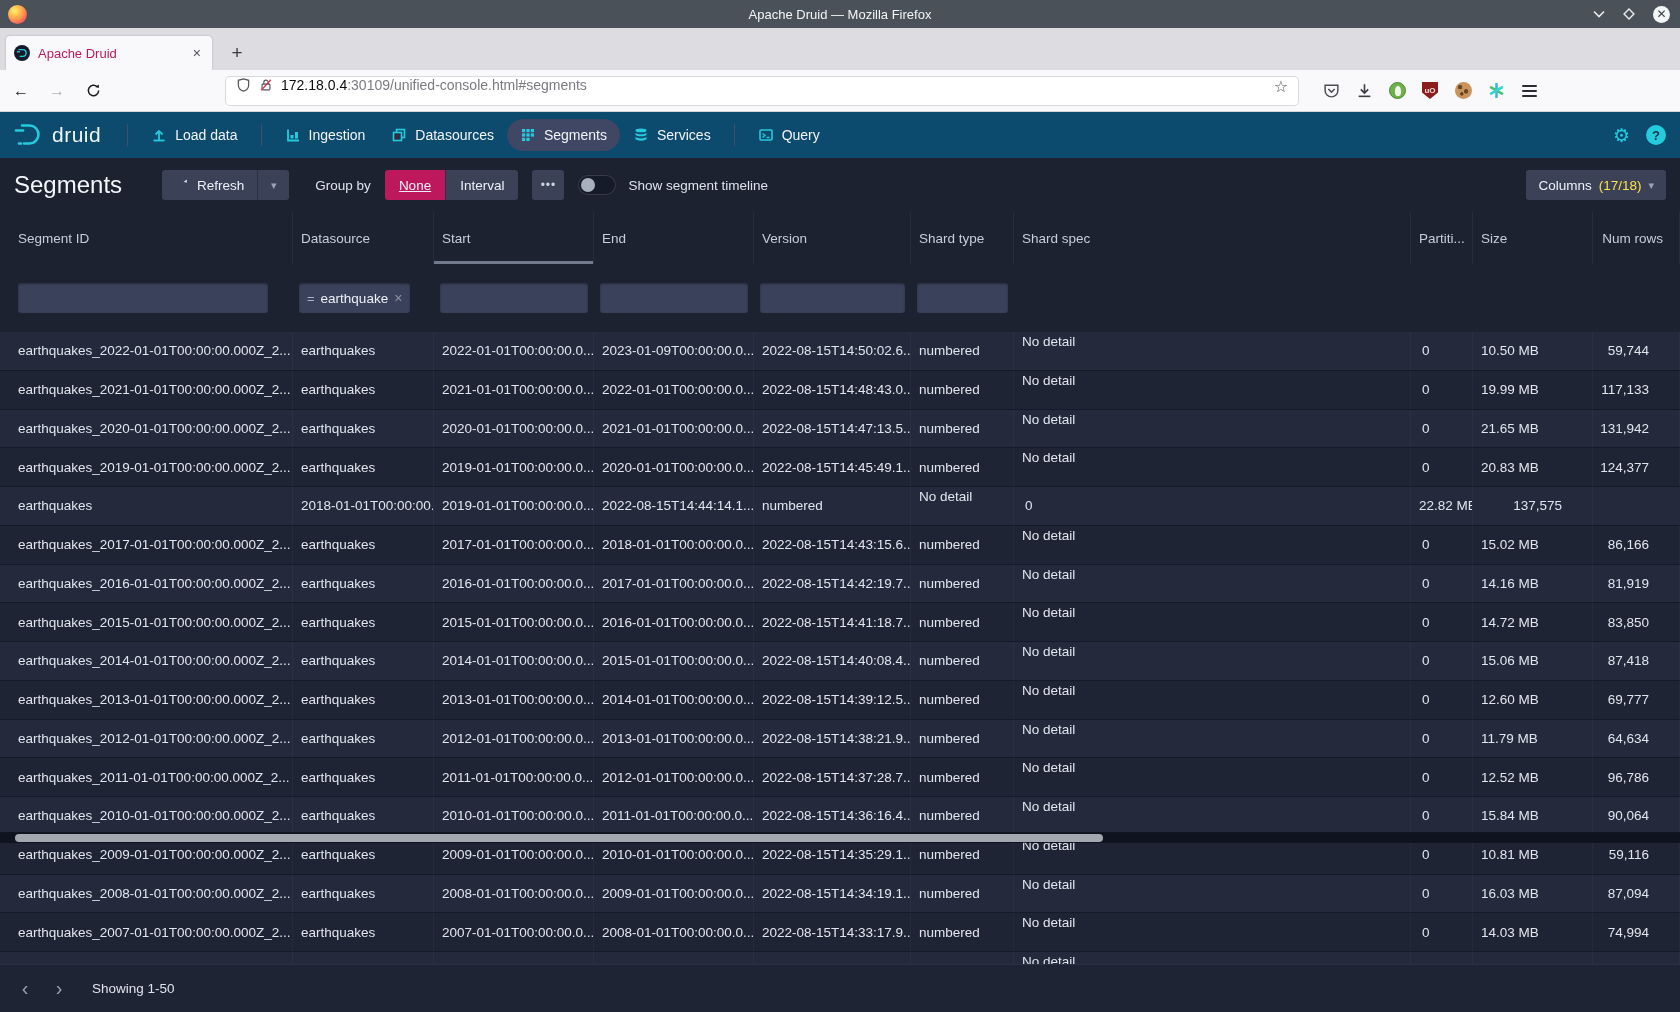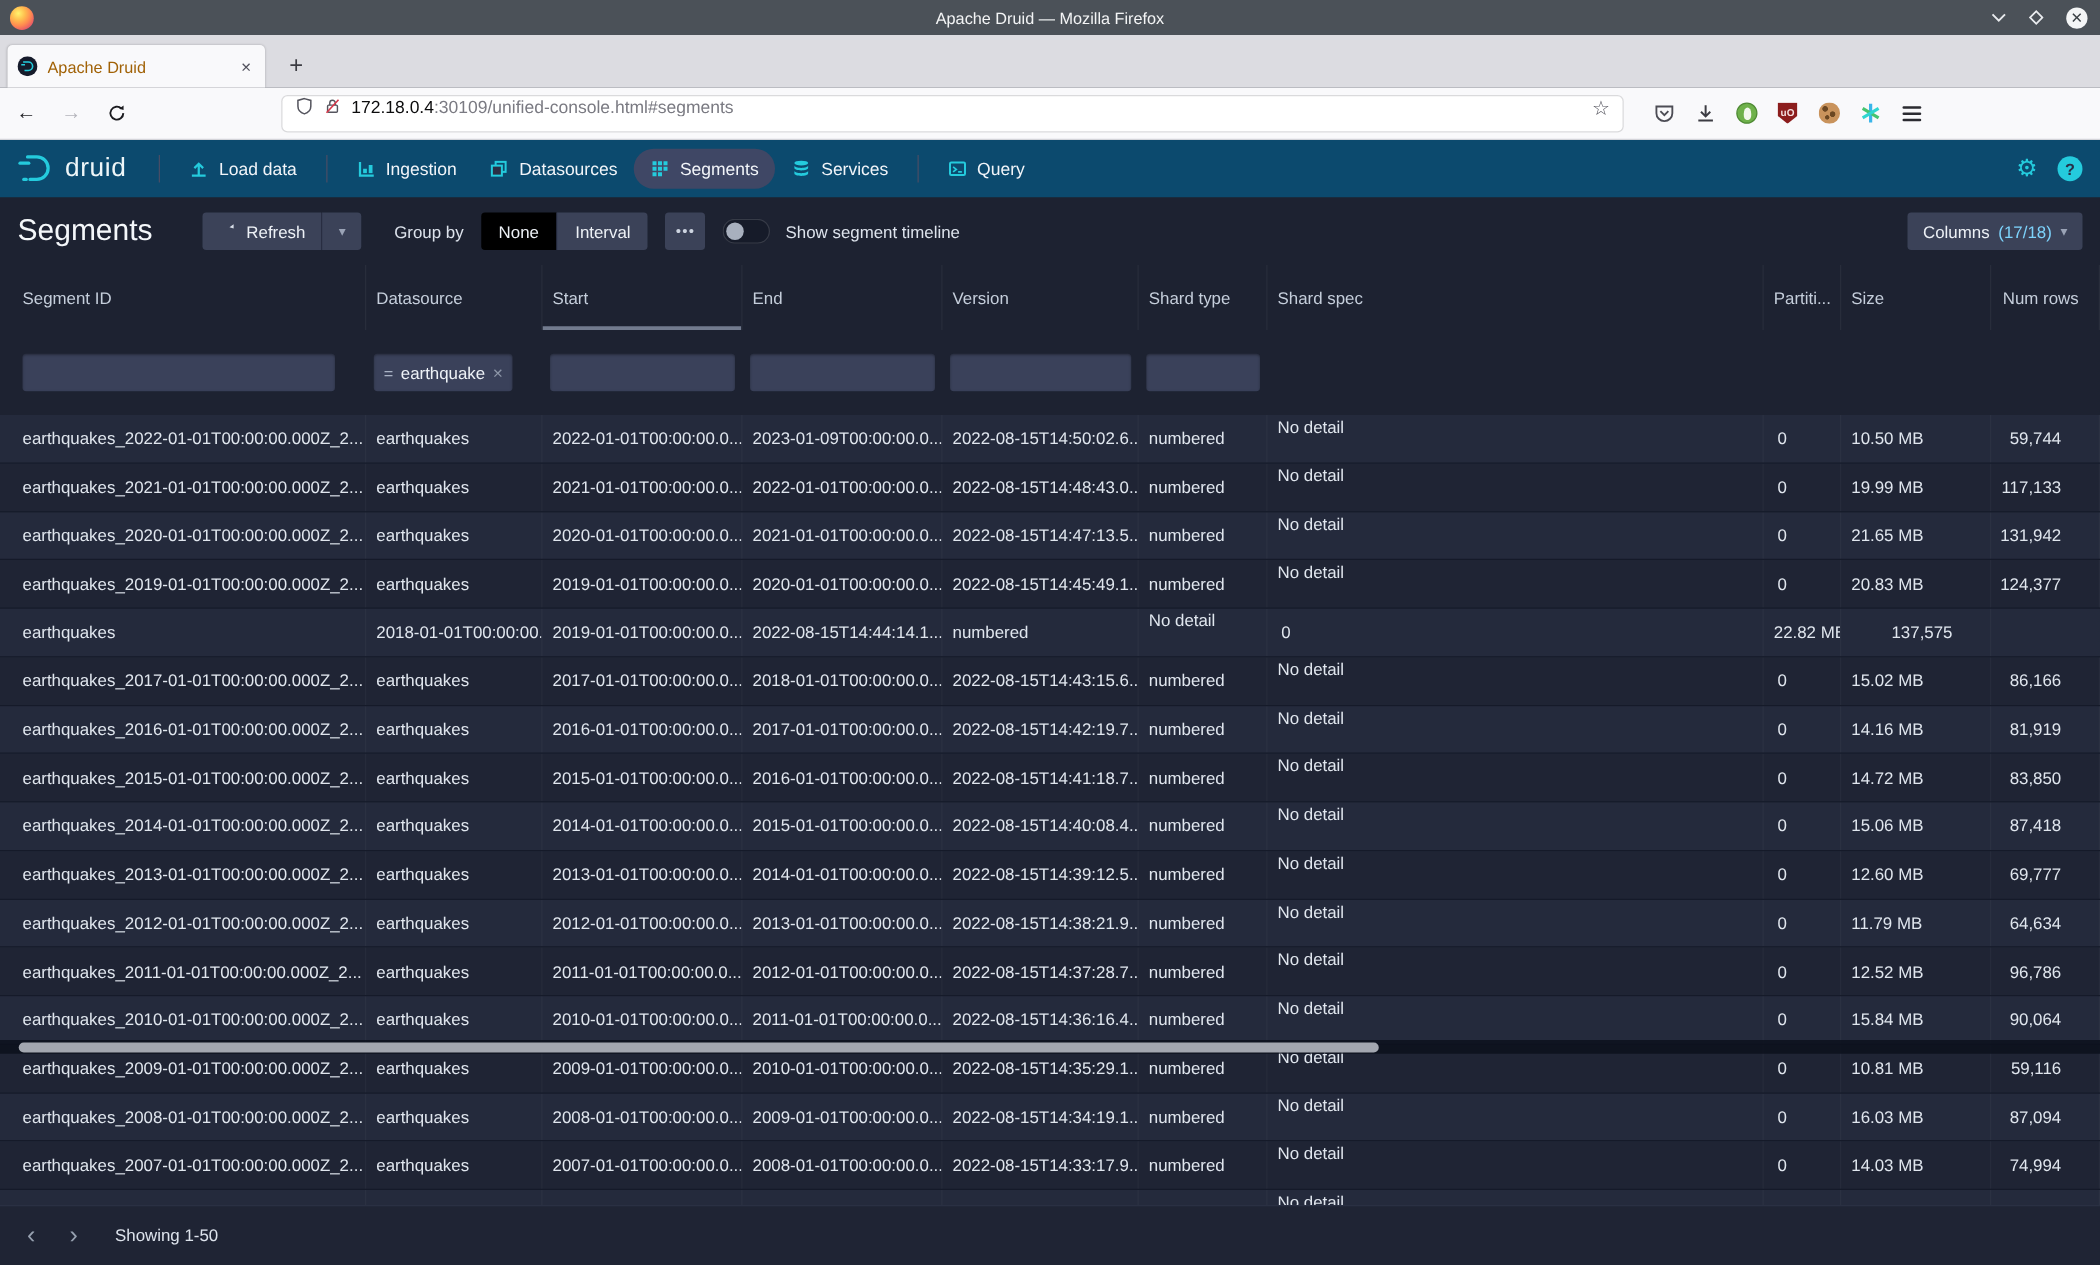--- a/index.html
+++ b/index.html
@@ -13,21 +13,21 @@
     background:radial-gradient(circle at 35% 30%, #fff36e 0%, #ffbd4f 30%, #ff8a50 55%, #e3536b 80%, #b5007f 100%); }
   .win-title { position:absolute; left:0; right:0; text-align:center; color:#f3f4f5; font-size:13px; }
   .win-controls { position:absolute; right:10px; top:0; height:28px; display:flex; align-items:center; gap:18px; }
   .wc { color:#e8eaed; font-size:13px; line-height:1; cursor:default; }
   .wc svg { display:block; }
   .wc-close { width:17px; height:17px; background:#f4f5f6; border-radius:50%; color:#3b4045; display:flex; align-items:center; justify-content:center; font-size:12px; }
 
   .tabstrip { height:42px; background:#dcdce1; display:flex; align-items:flex-end; padding:0 0 0 6px; flex:none; }
   .tab { width:206px; height:34px; margin-bottom:0; background:#f9f9fb; border-radius:4px 4px 0 0; box-shadow:0 0 2px rgba(0,0,0,.25);
     display:flex; align-items:center; padding:0 8px; gap:8px; }
-  .tab-title { font-size:13px; color:#a16207; flex:1; white-space:nowrap; overflow:hidden; }
+  .tab-title { font-size:13px; color:#be185d; flex:1; white-space:nowrap; overflow:hidden; }
   .tab-close { color:#52525e; font-size:14px; padding:0 3px; }
   .newtab { width:30px; height:30px; margin:0 0 2px 10px; display:flex; align-items:center; justify-content:center; color:#3c3c43; font-size:19px; border-radius:4px; }
 
   .urlbar { height:42px; background:#f9f9fb; border-bottom:1px solid #d4d4d9; display:flex; align-items:center; flex:none; }
   .navbtn { width:30px; height:30px; display:flex; align-items:center; justify-content:center; font-size:16px; color:#1b1b1f; margin-left:6px; border-radius:4px; }
   .navbtn.disabled { color:#b4b4bb; }
   .urlfield { margin-left:118px; width:1072px; height:28px; background:#ffffff; border-radius:4px; box-shadow:0 0 0 1px rgba(0,0,0,.12);
     display:flex; align-items:flex-start; padding:0 10px; gap:8px; }
   .url-text { font-size:14px; color:#0c0c0d; flex:1; white-space:nowrap; overflow:hidden; }
   .url-text .dim { color:#7a7a82; }
@@ -55,28 +55,28 @@
 
   
   .view-toolbar { height:54px; display:flex; align-items:center; padding:0 14px; gap:14px; flex:none; background:#1d2231; }
   .page-title { font-size:24px; color:#f4f7fa; margin-right:26px; }
   .btn { height:30px; background:#3b4258; border-radius:3px; color:#edf1f6; font-size:13.5px; display:inline-flex; align-items:center; justify-content:center; cursor:pointer; }
   .split { display:inline-flex; }
   .split .main { padding:0 13px; gap:8px; border-radius:3px 0 0 3px; }
   .split .caret-part { width:32px; border-radius:0 3px 3px 0; border-left:1px solid #2b3145; color:#9aa3b6; font-size:11px; }
   .lbl { color:#dde3ec; font-size:13.5px; }
   .btn-group { display:inline-flex; }
-  .btn-group .btn:first-child { border-radius:3px 0 0 3px; background:#000000; }
+  .btn-group .btn:first-child { border-radius:3px 0 0 3px; background:#be185d;text-decoration:underline; }
   .btn-group .btn:last-child { border-radius:0 3px 3px 0; border-left:1px solid #2b3145; }
   .btn.pad { padding:0 14px; }
   .btn.more { width:32px; letter-spacing:1px; color:#cdd4e0; font-size:12px; }
   .switch { width:38px; height:20px; border-radius:10px; background:#161b29; box-shadow:inset 0 0 0 1px rgba(255,255,255,.14); position:relative; cursor:pointer; }
   .switch .knob { position:absolute; left:3px; top:3px; width:14px; height:14px; border-radius:50%; background:#a8b0be; }
   .columns-btn { margin-left:auto; padding:0 12px; gap:7px; }
-  .columns-btn .count { color:#7dd3fc; }
+  .columns-btn .count { color:#fde047; }
   .columns-btn .caret { color:#9aa3b6; font-size:11px; }
 
   
   .tablewrap { position:relative; flex:1; overflow:hidden; background:#1d2231; }
   .tr { display:grid; grid-template-columns:293px 141px 160px 160px 157px 103px 397px 62px 120px 87px; }
   .th { position:relative; height:52px; display:flex; align-items:center; padding-left:8px; font-size:13.5px; color:#c5cedb;
     border-right:1px solid rgba(255,255,255,.05); white-space:nowrap; overflow:hidden; cursor:pointer; }
   .th:first-child { padding-left:18px; }
   .th.right { justify-content:flex-end; padding-right:16px; }
   .th .sortline { position:absolute; bottom:0; left:0; right:0; height:3px; background:#727b8e; }

